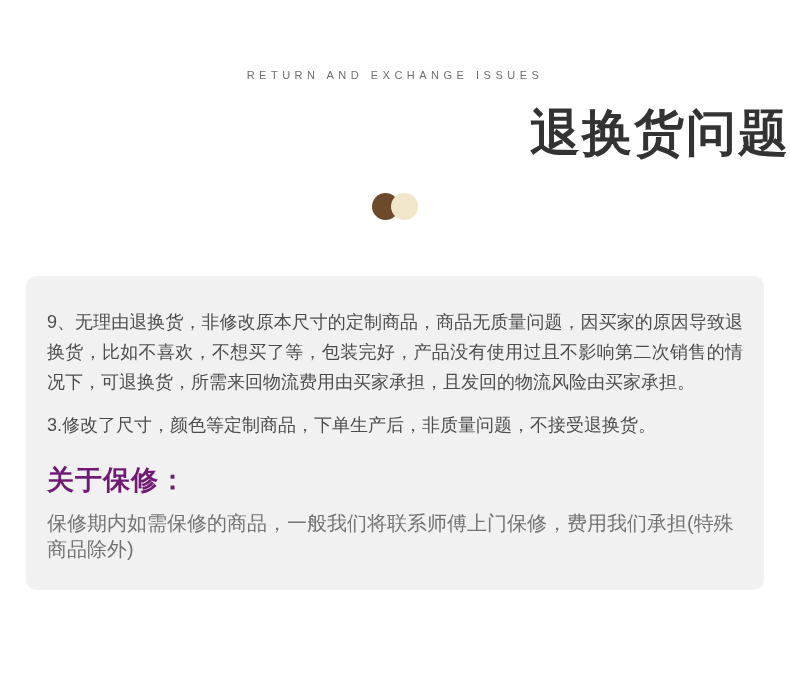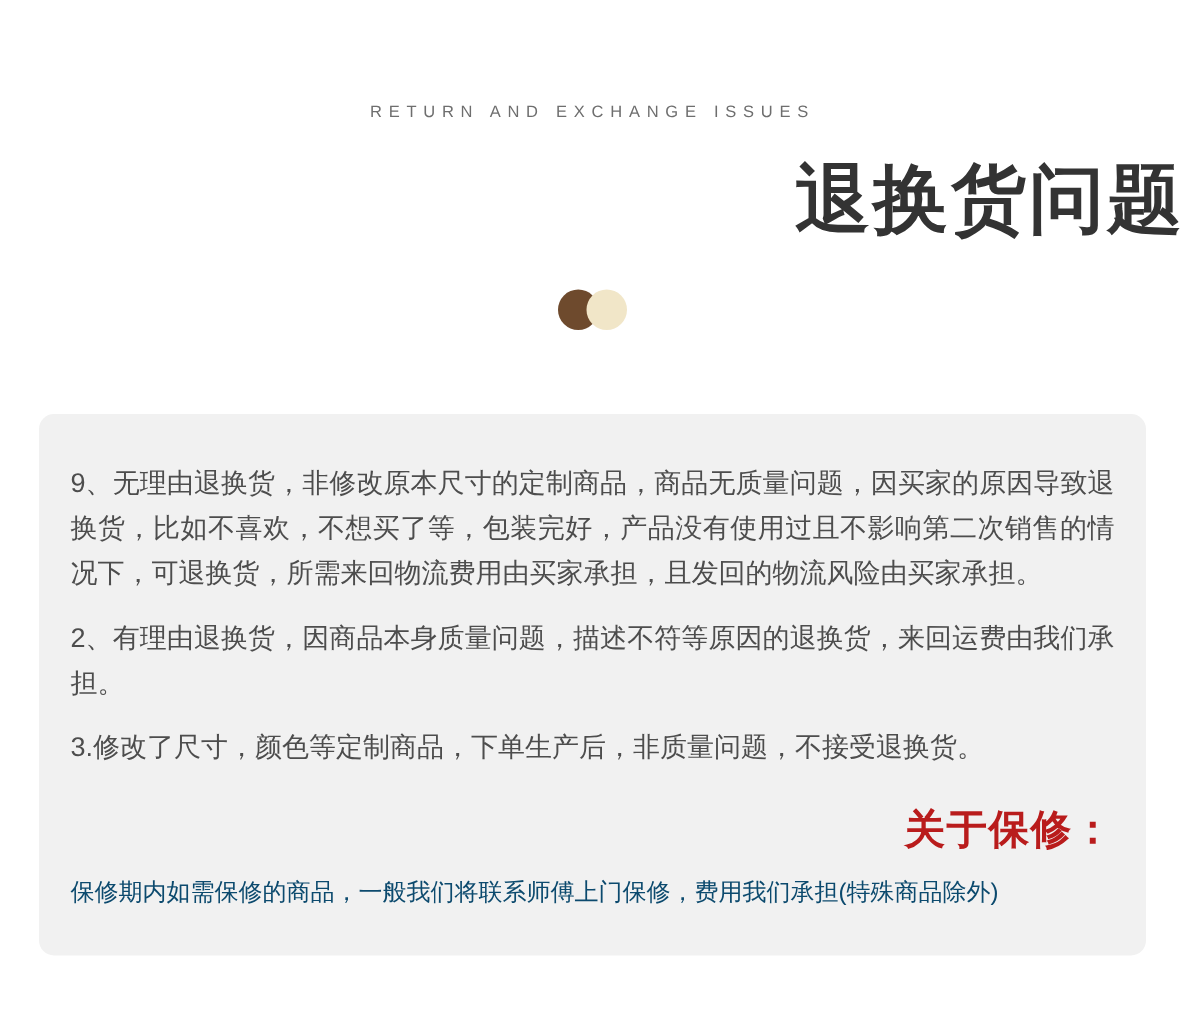--- a/index.html
+++ b/index.html
@@ -60,47 +60,45 @@
     font-size: 18px;
     line-height: 30px;
     color: #4d4d4d;
     text-align: justify;
   }
   .policy.last { margin-bottom: 22px; }
   .warranty-heading {
     margin: 0 0 12px 0;
     font-size: 27px;
     font-weight: 700;
-    color: #b91c1c;
+    color: #701a75;
     letter-spacing: 1px;
-    text-align: right;
   }
   .warranty-text {
     margin: 0;
-    font-size: 16px;
+    font-size: 20px;
     line-height: 26px;
-    color: #0c4a6e;
+    color: #737373;
   }
 </style>
 </head>
 <body>
 
 <div class="page">
 
   <div class="eyebrow">RETURN AND EXCHANGE ISSUES</div>
 
   <h1 class="title">退换货问题</h1>
 
   <div class="circles">
     <span class="circle brown"></span>
     <span class="circle cream"></span>
   </div>
 
   <div class="panel">
     <p class="policy">9、无理由退换货，非修改原本尺寸的定制商品，商品无质量问题，因买家的原因导致退换货，比如不喜欢，不想买了等，包装完好，产品没有使用过且不影响第二次销售的情况下，可退换货，所需来回物流费用由买家承担，且发回的物流风险由买家承担。</p>
-    <p class="policy">2、有理由退换货，因商品本身质量问题，描述不符等原因的退换货，来回运费由我们承担。</p>
     <p class="policy last">3.修改了尺寸，颜色等定制商品，下单生产后，非质量问题，不接受退换货。</p>
 
     <h2 class="warranty-heading">关于保修：</h2>
     <p class="warranty-text">保修期内如需保修的商品，一般我们将联系师傅上门保修，费用我们承担(特殊商品除外)</p>
   </div>
 
 </div>
 
 </body></html>

